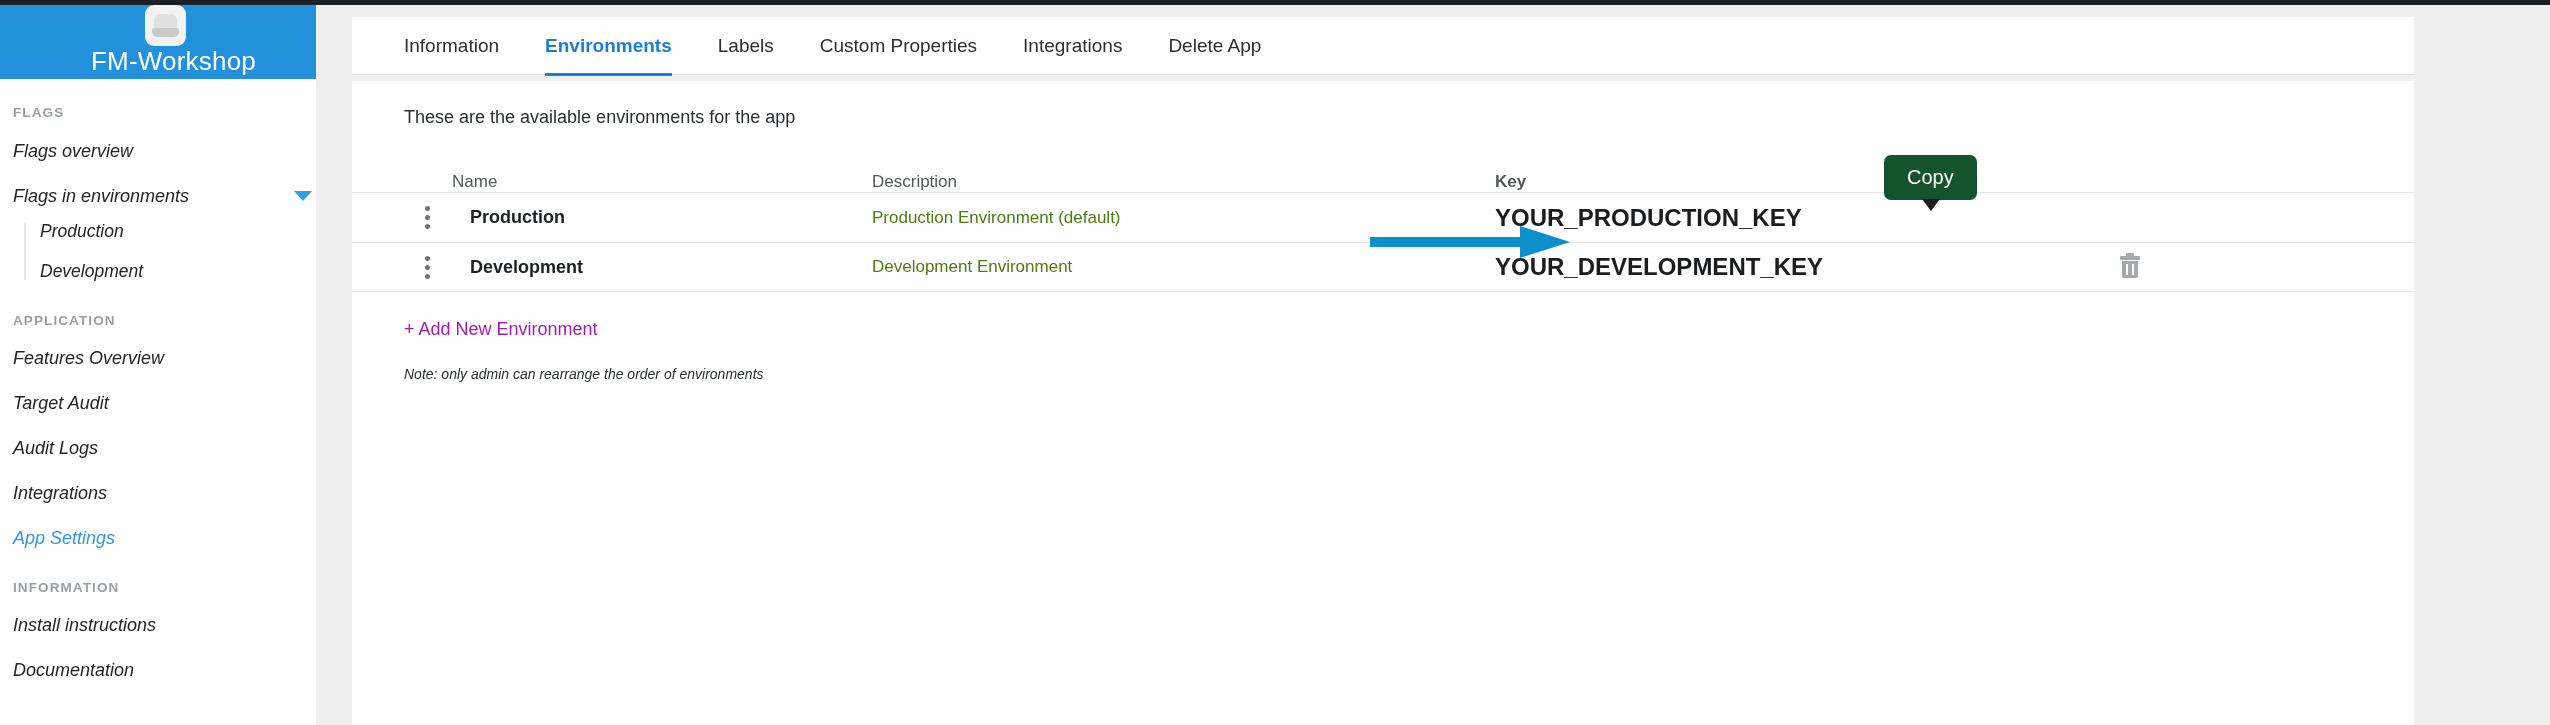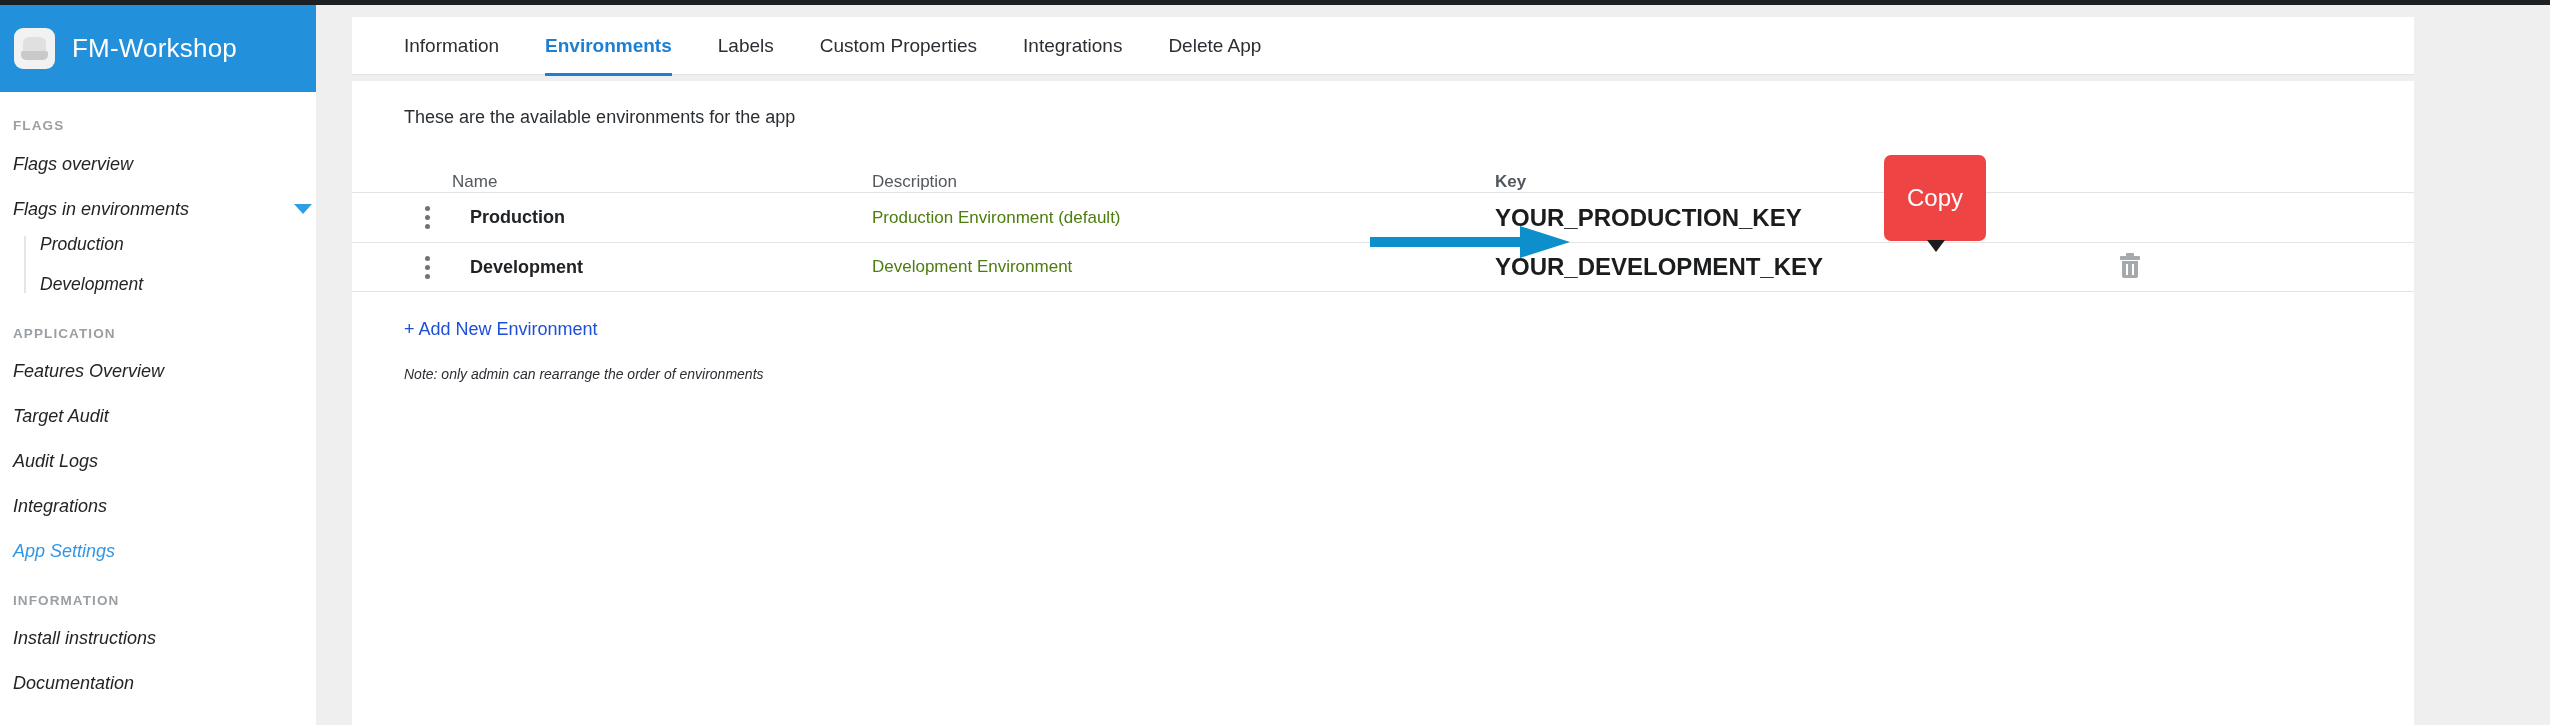--- a/index.html
+++ b/index.html
@@ -16,22 +16,22 @@
     position: absolute; left: 0; top: 0; width: 2550px; height: 5px;
     background: #1c2025;
   }
 
   
   .sidebar {
     position: absolute; left: 0; top: 5px; width: 316px; height: 720px;
     background: #ffffff;
   }
   .sidebar-header {
-    height: 87px; background: #2290db;
-    display: flex; align-items: center; padding-left: 14px;
+    height: 74px; background: #2290db;
+    display: flex; align-items: center; padding-left: 14px; flex-direction: column;
   }
   .app-icon {
     width: 41px; height: 41px; border-radius: 9px;
     background: #f2f2f2; position: relative; flex: 0 0 auto;
   }
   .app-icon .lid {
     position: absolute; left: 9px; top: 9px; width: 23px; height: 16px;
     background: #e0e0e0; border-radius: 6px 6px 2px 2px;
   }
   .app-icon .body {
@@ -147,32 +147,32 @@
     background: #a6a9ac; border-radius: 0 0 2px 2px;
   }
   .trash .can::before, .trash .can::after {
     content: ""; position: absolute; top: 3px; width: 2px; height: 11px;
     background: #ffffff;
   }
   .trash .can::before { left: 4px; }
   .trash .can::after  { left: 10px; }
 
   .add-link {
-    font-size: 18px; color: #1d4ed8; padding-left: 52px; margin-top: 27px;
+    font-size: 18px; color: #a21caf; padding-left: 52px; margin-top: 27px;
     display: inline-block; cursor: pointer;
   }
   .note {
     font-size: 14px; color: #2b2f33; font-style: italic;
     padding-left: 52px; margin-top: 26px;
   }
 
   
   .tooltip {
-    position: absolute; background: #ef4444; color: #ffffff;
-    border-radius: 7px; padding: 29px 23px; font-size: 24px;
+    position: absolute; background: #14532d; color: #ffffff;
+    border-radius: 7px; padding: 11px 23px; font-size: 20px;
     left: 1884px; top: 155px; z-index: 30;
   }
   .tooltip::after {
     content: ""; position: absolute; left: 50%; margin-left: -8px;
     bottom: -11px; border-left: 9px solid transparent;
     border-right: 9px solid transparent; border-top: 12px solid #1c1c1c;
   }
 
   
   .arrow-anno {

